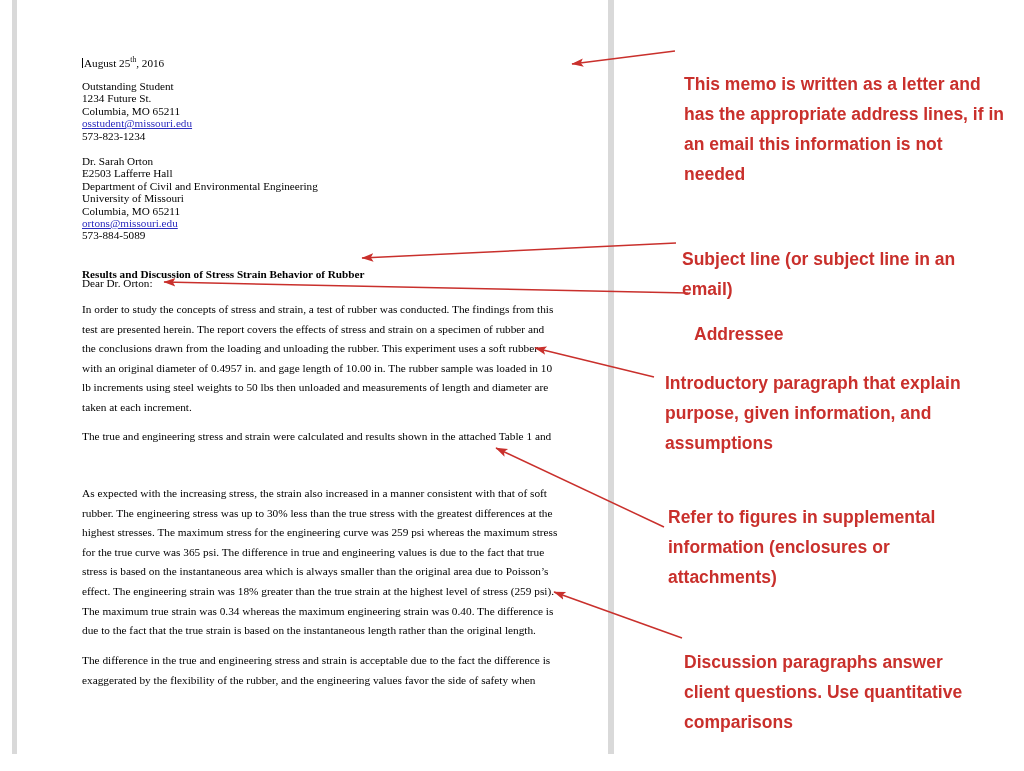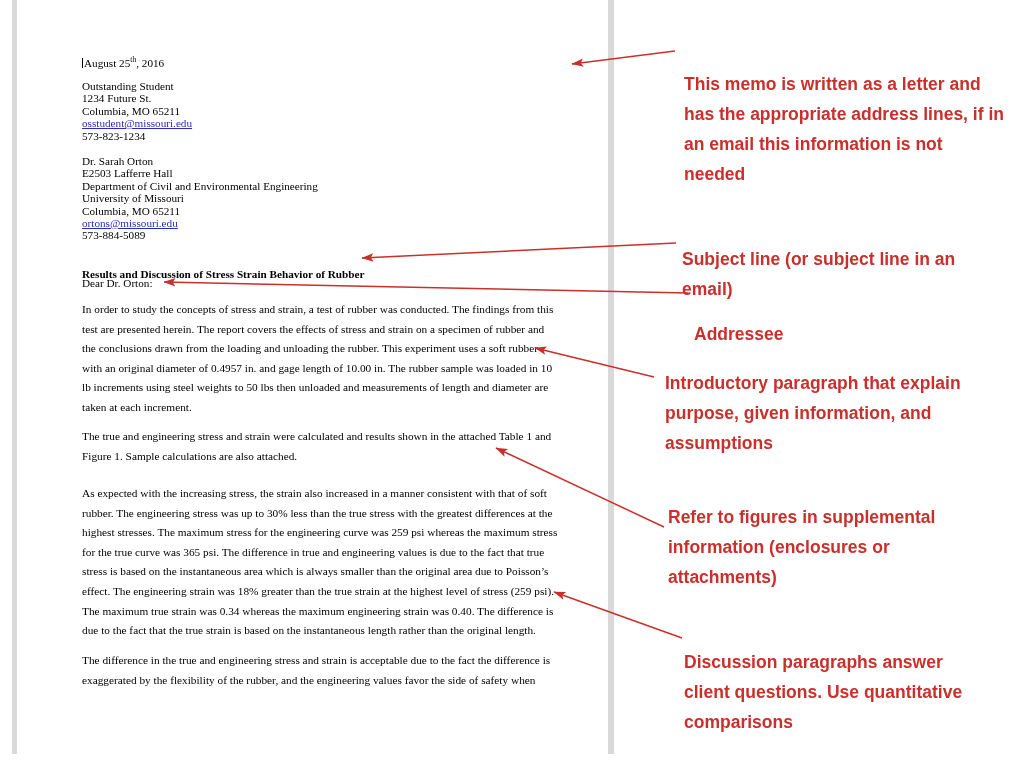--- a/index.html
+++ b/index.html
@@ -193,21 +193,20 @@
       <div class="pline">In order to study the concepts of stress and strain, a test of rubber was conducted. The findings from this</div>
       <div class="pline">test are presented herein.  The report covers the effects of stress and strain on a specimen of rubber and</div>
       <div class="pline">the conclusions drawn from the loading and unloading the rubber.  This experiment uses a soft rubber</div>
       <div class="pline">with an original diameter of 0.4957 in. and gage length of 10.00 in.  The rubber sample was loaded in 10</div>
       <div class="pline">lb increments using steel weights to 50 lbs then unloaded and measurements of length and diameter are</div>
       <div class="pline">taken at each increment.</div>
     </div>
 
     <div class="para p2">
       <div class="pline">The true and engineering stress and strain were calculated and results shown in the attached Table 1 and</div>
-      <div class="pline">Figure 1.  Sample calculations are also attached.</div>
     </div>
 
     <div class="para p3">
       <div class="pline">As expected with the increasing stress, the strain also increased in a manner consistent with that of soft</div>
       <div class="pline">rubber.  The engineering stress was up to 30% less than the true stress with the greatest differences at the</div>
       <div class="pline">highest stresses.  The maximum stress for the engineering curve was 259 psi whereas the maximum stress</div>
       <div class="pline">for the true curve was 365 psi.  The difference in true and engineering values is due to the fact that true</div>
       <div class="pline">stress is based on the instantaneous area which is always smaller than the original area due to Poisson’s</div>
       <div class="pline">effect.  The engineering strain was 18% greater than the true strain at the highest level of stress (259 psi).</div>
       <div class="pline">The maximum true strain was 0.34 whereas the maximum engineering strain was 0.40.  The difference is</div>

